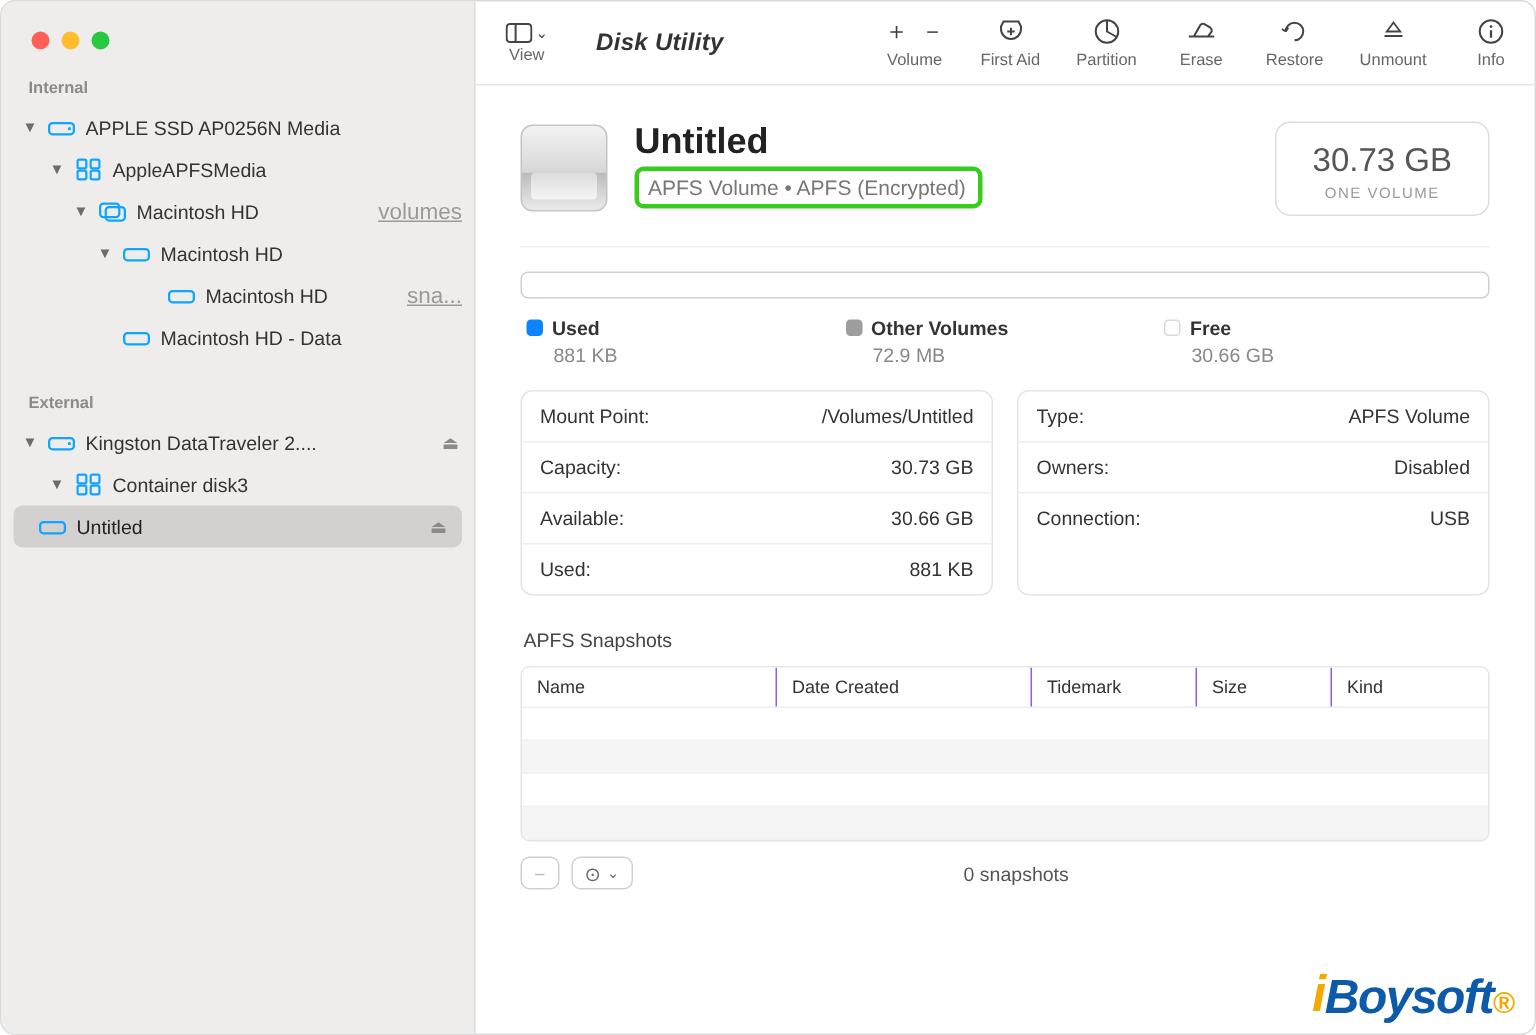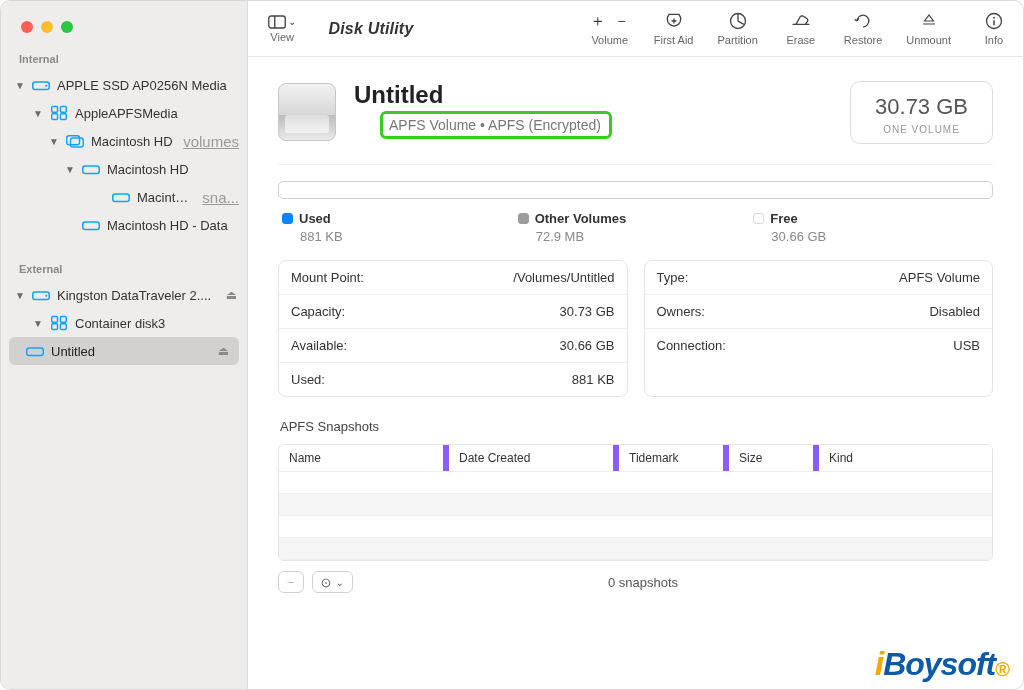--- a/index.html
+++ b/index.html
@@ -1,20 +1,20 @@
 <!DOCTYPE html>
 <html><head>
 <meta charset="utf-8">
 <style>
   * { box-sizing: border-box; margin: 0; padding: 0; }
   html, body { width: 1024px; height: 690px; font-family: -apple-system, "Helvetica Neue", Helvetica, Arial, sans-serif; font-size: 13px; color: #333; overflow: hidden; }
   .window { width: 1024px; height: 690px; border: 1px solid #d9d9d9; border-radius: 10px; position: relative; background: #fff; overflow: hidden; display: flex; }
 
   
-  .sidebar { width: 247px; background: #eeedeb; border-right: 1px solid #dcdcdc; padding-top: 8px; overflow: hidden; }
+  .sidebar { width: 316px; background: #eeedeb; border-right: 1px solid #dcdcdc; padding-top: 8px; overflow: hidden; }
   .traffic { display: flex; gap: 8px; padding: 12px 0 14px 20px; }
   .traffic .dot { width: 12px; height: 12px; border-radius: 50%; }
   .dot.red { background: #ff5f57; }
   .dot.yellow { background: #ffbd2e; }
   .dot.green { background: #28c840; }
   .sec-label { color: #8a8a8a; font-size: 11px; font-weight: 600; padding: 6px 0 6px 18px; }
   .tree { list-style: none; }
   .node { display: flex; align-items: center; height: 28px; padding-right: 8px; cursor: default; gap: 6px; }
   .node .chev { width: 10px; text-align: center; color: #6b6b6b; font-size: 10px; }
   .node .icon { width: 20px; height: 18px; display: inline-flex; align-items: center; justify-content: center; color: #0ea4ff; }
@@ -47,21 +47,21 @@
   .pm-row { display: flex; gap: 8px; font-size: 16px; }
   .view-label { font-size: 11px; color: #666; }
 
   
   .content { padding: 24px 30px 10px 30px; display: flex; flex-direction: column; overflow: hidden; }
   .vol-header { display: flex; align-items: flex-start; }
   .drive-img { width: 58px; height: 58px; border-radius: 8px; border: 1px solid #c5c5c5; background: linear-gradient(#f2f2f2 0%, #d7d7d7 55%, #bcbcbc 56%, #eaeaea 100%); position: relative; margin-right: 18px; margin-top: 2px; }
   .drive-img::after { content: ""; position: absolute; left: 6px; right: 6px; bottom: 7px; height: 18px; border-radius: 3px; background: linear-gradient(#dcdcdc, #f4f4f4); }
   .vol-title-block { flex: 1; }
   .vol-title { font-size: 24px; font-weight: 700; color: #222; }
-  .vol-sub-wrap { display: inline-block; border: 3px solid #38cc1e; border-radius: 6px; padding: 3px 8px 3px 6px; margin-top: 2px; margin-left: 26px; }
+  .vol-sub-wrap { display: inline-block; border: 3px solid #38cc1e; border-radius: 6px; padding: 3px 8px 3px 6px; margin-top: 2px; }
   .vol-sub { font-size: 14px; color: #777; }
   .size-card { border: 1px solid #ddd; border-radius: 10px; padding: 12px 24px 8px; text-align: center; min-width: 125px; }
   .size-big { font-size: 22px; color: #555; }
   .size-small { font-size: 10px; letter-spacing: 1px; color: #999; margin-top: 4px; }
 
   .hr { border-top: 1px solid #eee; margin: 20px 0 16px; }
 
   .bar { height: 18px; border: 1px solid #d0d0d0; border-radius: 5px; margin-bottom: 12px; position: relative; background: #fff; }
 
   .legend { display: flex; gap: 0; font-size: 13px; padding: 0 4px 6px 4px; }
@@ -76,21 +76,21 @@
   .kv-grid { display: flex; gap: 16px; margin-top: 10px; }
   .kv-col { flex: 1; border: 1px solid #e5e5e5; border-radius: 8px; text-align: right; }
   .kv-row { display: flex; justify-content: space-between; padding: 9px 12px; border-bottom: 1px solid #eee; font-size: 13px; }
   .kv-row:last-child { border-bottom: none; }
   .kv-k { color: #333; }
   .kv-v { color: #333; }
 
   .snap-title { font-size: 13px; color: #444; margin: 22px 0 10px 2px; }
   .snap-table { border: 1px solid #e5e5e5; border-radius: 6px; overflow: hidden; }
   .snap-head { display: flex; background: #fff; border-bottom: 1px solid #eee; }
-  .sh-cell { padding: 6px 10px; font-size: 12px; color: #333; border-right: 6px solid #8b5cf6; }
+  .sh-cell { padding: 6px 10px; font-size: 12px; color: #333; border-right: 1px solid #8b5cf6; }
   .sh-cell:last-child { border-right: none; }
   .snap-body .srow { height: 22px; border-bottom: 1px solid #f1f1f1; }
   .snap-body .srow.alt { background: #f5f5f5; }
 
   .snap-foot { display: flex; align-items: center; gap: 8px; margin-top: 10px; font-size: 13px; color: #555; }
   .minus-btn, .dots-btn { border: 1px solid #d0d0d0; border-radius: 6px; padding: 2px 8px; color: #666; background: #fff; display: inline-flex; align-items: center; gap: 4px; height: 22px; }
   .minus-btn { color: #bbb; }
   .snap-count { flex: 1; text-align: center; color: #555; }
 
   

